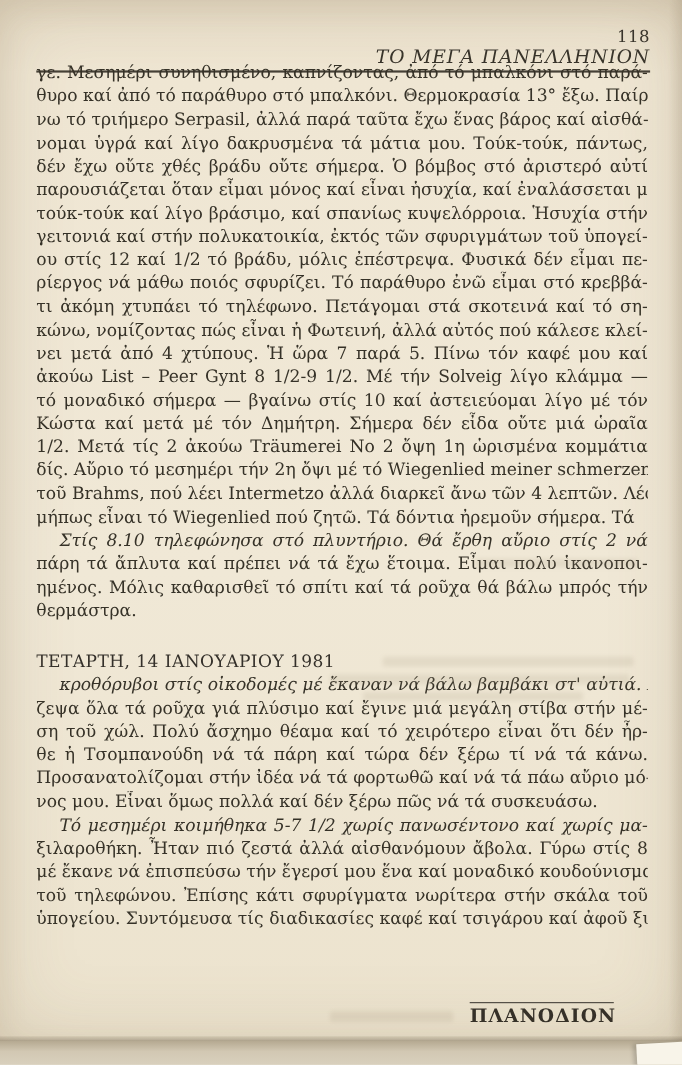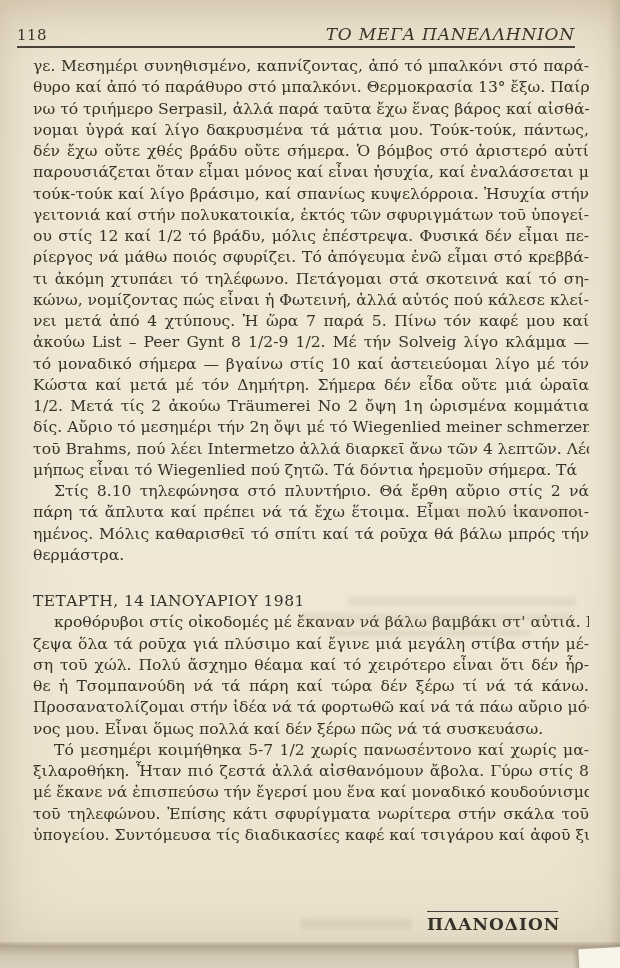--- a/index.html
+++ b/index.html
@@ -15,38 +15,38 @@
   .vignette {
     position:absolute; left:0; top:0; width:620px; height:946px;
     box-shadow:inset 0 0 70px rgba(120,100,68,0.18), inset 0 8px 25px rgba(140,115,80,0.12);
     pointer-events:none;
   }
   .right-shade {
     position:absolute; right:0; top:0; width:12px; height:946px;
     background:linear-gradient(90deg, rgba(0,0,0,0), rgba(110,95,70,0.14));
   }
   .header {
-    position:absolute; left:17px; top:24px; width:558px;
+    position:absolute; left:33px; top:24px; width:558px;
     display:flex; justify-content:space-between; align-items:flex-end;
-    border-bottom:2px solid #464137; padding-bottom:2px;
+    border-bottom:2px solid #464137; padding-bottom:2px;flex-direction:column;
   }
   .pagenum { font-size:15px; color:#37332b; letter-spacing:0.5px; }
   .running { font-style:italic; font-size:17px; color:#38342b; letter-spacing:0.8px; }
   .textblock {
     position:absolute; left:33px; top:56px; width:556px;
     color:#363228; font-size:15.6px; line-height:21.25px;
     overflow:hidden;
   }
   .para { margin:0; }
   .line {
     text-align:justify; text-align-last:justify; text-justify:inter-word;
     white-space:nowrap; overflow:hidden; height:21.25px;
   }
   .para:not(.cont) .line:last-child { text-align-last:left; }
-  .para.indent .line:first-child { text-indent:21px; }
+  .para.indent .line:first-child { text-indent:21px;font-style:italic; }
   .heading {
     margin-top:25px; height:21.25px;
     font-size:15.5px; letter-spacing:0.4px; color:#34302a;
   }
   .footer {
     position:absolute; right:62px; top:911px; width:131px;
     border-top:1.5px solid #45413a; padding-top:2px;
     text-align:center; font-weight:bold; font-size:17px;
     letter-spacing:1px; color:#332f28;
   }
@@ -83,21 +83,21 @@
       <div class="para">
           <div class="line">γε. Μεσημέρι συνηθισμένο, καπνίζοντας, ἀπό τό μπαλκόνι στό παρά-</div>
           <div class="line">θυρο καί ἀπό τό παράθυρο στό μπαλκόνι. Θερμοκρασία 13° ἔξω. Παίρ-</div>
           <div class="line">νω τό τριήμερο Serpasil, ἀλλά παρά ταῦτα ἔχω ἕνας βάρος καί αἰσθά-</div>
           <div class="line">νομαι ὑγρά καί λίγο δακρυσμένα τά μάτια μου. Τούκ-τούκ, πάντως,</div>
           <div class="line">δέν ἔχω οὔτε χθές βράδυ οὔτε σήμερα. Ὁ βόμβος στό ἀριστερό αὐτί</div>
           <div class="line">παρουσιάζεται ὅταν εἶμαι μόνος καί εἶναι ἡσυχία, καί ἐναλάσσεται μέ</div>
           <div class="line">τούκ-τούκ καί λίγο βράσιμο, καί σπανίως κυψελόρροια. Ἡσυχία στήν</div>
           <div class="line">γειτονιά καί στήν πολυκατοικία, ἐκτός τῶν σφυριγμάτων τοῦ ὑπογεί-</div>
           <div class="line">ου στίς 12 καί 1/2 τό βράδυ, μόλις ἐπέστρεψα. Φυσικά δέν εἶμαι πε-</div>
-          <div class="line">ρίεργος νά μάθω ποιός σφυρίζει. Τό ἀπόγευμα ἐνῶ εἶμαι στό κρεββά-</div>
+          <div class="line">ρίεργος νά μάθω ποιός σφυρίζει. Τό παράθυρο ἐνῶ εἶμαι στό κρεββά-</div>
           <div class="line">τι ἀκόμη χτυπάει τό τηλέφωνο. Πετάγομαι στά σκοτεινά καί τό ση-</div>
           <div class="line">κώνω, νομίζοντας πώς εἶναι ἡ Φωτεινή, ἀλλά αὐτός πού κάλεσε κλεί-</div>
           <div class="line">νει μετά ἀπό 4 χτύπους. Ἡ ὥρα 7 παρά 5. Πίνω τόν καφέ μου καί</div>
           <div class="line">ἀκούω List – Peer Gynt 8 1/2-9 1/2. Μέ τήν Solveig λίγο κλάμμα —</div>
           <div class="line">τό μοναδικό σήμερα — βγαίνω στίς 10 καί ἀστειεύομαι λίγο μέ τόν</div>
           <div class="line">Κώστα καί μετά μέ τόν Δημήτρη. Σήμερα δέν εἶδα οὔτε μιά ὡραῖα</div>
           <div class="line">1/2. Μετά τίς 2 ἀκούω Träumerei No 2 ὄψη 1η ὡρισμένα κομμάτια</div>
           <div class="line">δίς. Αὔριο τό μεσημέρι τήν 2η ὄψι μέ τό Wiegenlied meiner schmerzen</div>
           <div class="line">τοῦ Brahms, πού λέει Intermetzo ἀλλά διαρκεῖ ἄνω τῶν 4 λεπτῶν. Λέω</div>
           <div class="line">μήπως εἶναι τό Wiegenlied πού ζητῶ. Τά δόντια ἠρεμοῦν σήμερα. Τά</div>

